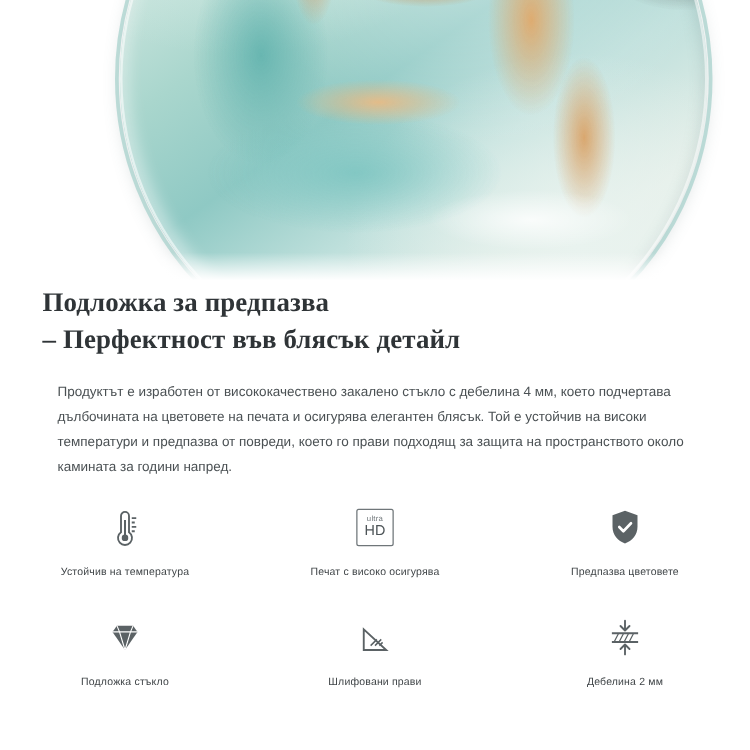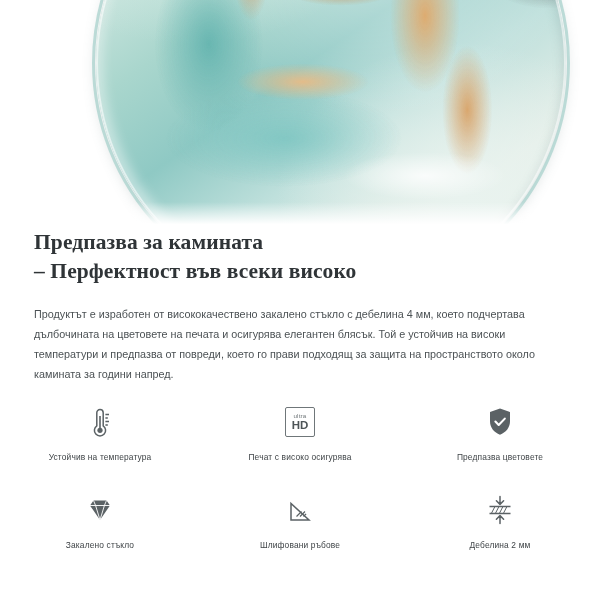--- a/index.html
+++ b/index.html
@@ -101,21 +101,21 @@
     color: #2f3437;
     letter-spacing: 0.1px;
   }
   .headline .l2 { display: block; }
   .body-copy {
     margin: 18px 34px 0 34px;
     font-size: 10.8px;
     line-height: 20px;
     color: #4b5154;
   }
-  .body-copy p { margin: 0; }
+  .body-copy p { margin: 12px; }
 
   
   .features {
     position: absolute;
     left: 0; top: 400px;
     width: 600px;
     display: grid;
     grid-template-columns: repeat(3, 1fr);
     row-gap: 26px;
   }
@@ -141,42 +141,42 @@
   svg { display: block; }
   .ultrahd {
     width: 30px; height: 30px;
     border: 1.6px solid #6f7679;
     border-radius: 2px;
     display: flex; flex-direction: column;
     align-items: center; justify-content: center;
     line-height: 1;
   }
   .ultrahd .u1 { font-size: 6.2px; color: #6f7679; letter-spacing: 0.2px; }
-  .ultrahd .u2 { font-size: 11.5px; font-weight: bold; color: #4d5457; margin-top: 1px; }
+  .ultrahd .u2 { font-size: 11.5px; font-weight: normal; color: #4d5457; margin-top: 1px; }
 </style>
 </head>
 <body>
 
 <div class="page">
 
   <div class="hero">
     <div class="disc">
       <div class="vein-dark"></div>
       <div class="vein-gold"></div>
       <div class="swirl"></div>
       <div class="rim"></div>
     </div>
     <div class="disc-edge"></div>
     <div class="hero-fade"></div>
   </div>
 
   <div class="content">
     <h1 class="headline">
-      <span>Предпазва за камината</span>
-      <span class="l2">– Перфектност във всеки високо</span>
+      <span>Подложка за предпазва</span>
+      <span class="l2">– Перфектност във блясък детайл</span>
     </h1>
     <div class="body-copy">
       <p>Продуктът е изработен от висококачествено закалено стъкло с дебелина 4 мм, което подчертава дълбочината на цветовете на печата и осигурява елегантен блясък. Той е устойчив на високи температури и предпазва от повреди, което го прави подходящ за защита на пространството около камината за години напред.</p>
     </div>
   </div>
 
   <div class="features">
 
     <div class="feature">
       <div class="glyph">
@@ -211,31 +211,31 @@
     </div>
 
     <div class="feature">
       <div class="glyph">
         <svg width="34" height="32" viewBox="0 0 34 32">
           <path d="M7 11.5h20L17 26 7 11.5z" fill="#5b6265"></path>
           <path d="M10.5 6.5h13l3.5 5H7l3.5-5z" fill="#5b6265"></path>
           <path d="M7 11.5h20M12.6 11.5L17 26M21.4 11.5L17 26M10.5 6.5l2.1 5M23.5 6.5l-2.1 5" stroke="#ffffff" stroke-width="0.9" fill="none"></path>
         </svg>
       </div>
-      <div class="caption">Закалено стъкло</div>
+      <div class="caption">Подложка стъкло</div>
     </div>
 
     <div class="feature">
       <div class="glyph">
         <svg width="34" height="32" viewBox="0 0 34 32" fill="none" stroke="#5b6265" stroke-width="1.5">
           <path d="M8 26V9.5L26 26H8z"></path>
           <path d="M13.5 22.5l5-5M17 22.5l5-5M20.5 22.5l2.6-2.6" stroke-width="1.2"></path>
         </svg>
       </div>
-      <div class="caption">Шлифовани ръбове</div>
+      <div class="caption">Шлифовани прави</div>
     </div>
 
     <div class="feature">
       <div class="glyph">
         <svg width="34" height="36" viewBox="0 0 34 36" stroke="#5b6265" fill="none" stroke-width="1.5">
           <path d="M17 4.5v7.5M13.4 8.8L17 12.4l3.6-3.6" stroke-linecap="round" stroke-linejoin="round"></path>
           <path d="M6.5 14.5h21M6.5 21.5h21" stroke-width="1.6"></path>
           <path d="M8.5 21.2l3.2-6.2M12.5 21.2l3.2-6.2M16.5 21.2l3.2-6.2M20.5 21.2l3.2-6.2" stroke-width="1"></path>
           <path d="M17 31.5V24M13.4 27.2L17 23.6l3.6 3.6" stroke-linecap="round" stroke-linejoin="round"></path>
         </svg>

